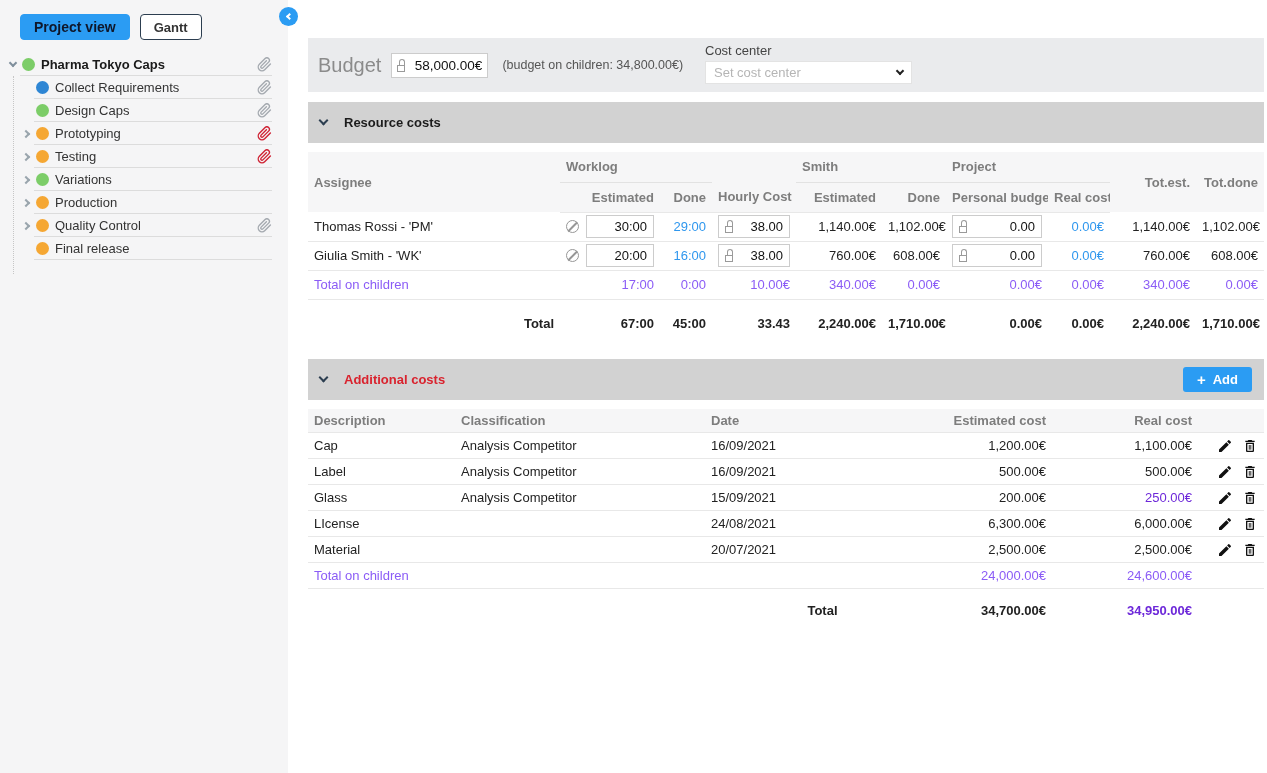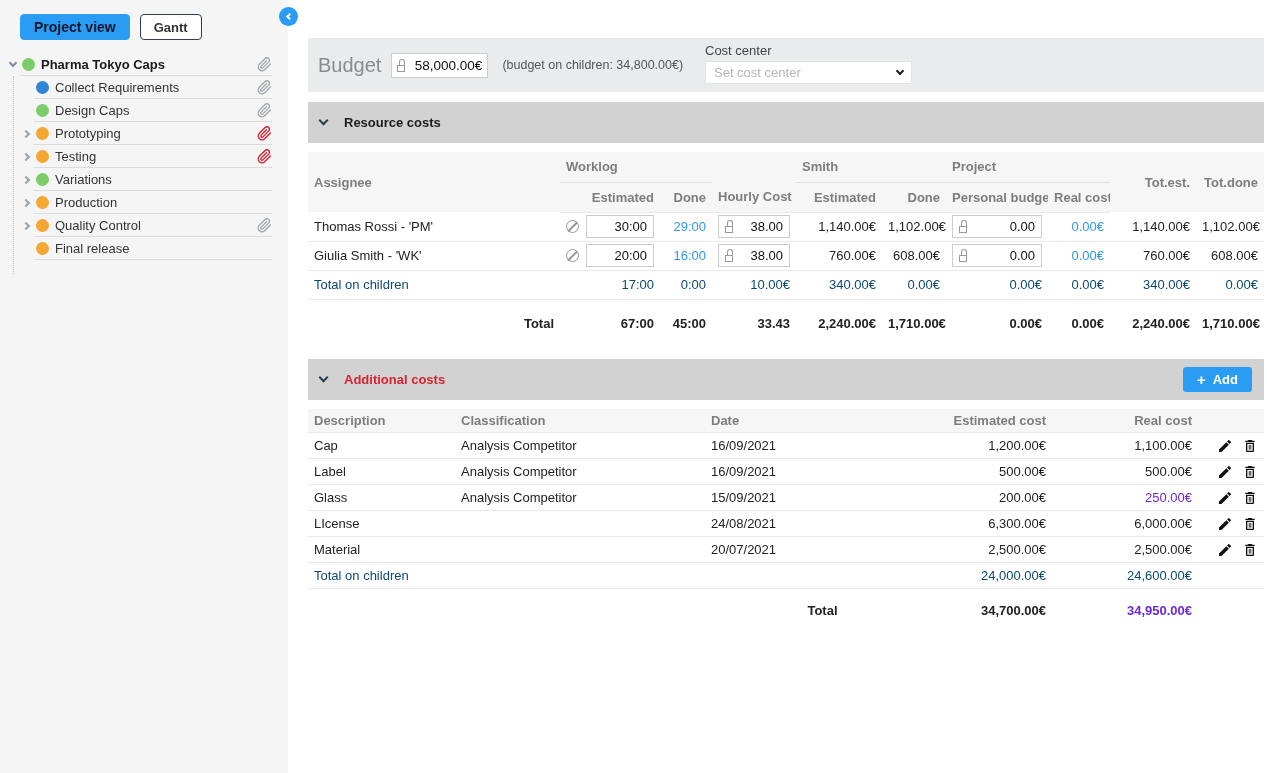--- a/index.html
+++ b/index.html
@@ -68,21 +68,21 @@
   thead th.mid { vertical-align:middle; }
   thead tr.subhead th { border-bottom:1px solid #e8e8e8; }
   tbody td { height:29px; border-bottom:1px solid #e8e8e8; text-align:right; color:#222; }
   tbody td.left { text-align:left; }
   .cellflex { display:flex; align-items:center; justify-content:flex-end; gap:7px; }
   .num-input { background:#fff; border:1px solid #ccc; height:23px; display:inline-flex; align-items:center;
     justify-content:flex-end; padding:0 6px; color:#111; }
   .num-input.w72 { width:72px; } .num-input.w76 { width:76px; justify-content:space-between; }
   .num-input.w92 { width:92px; justify-content:space-between; }
   .blue-link { color:#2f97ee; cursor:pointer; text-decoration:none; }
-  tr.muted td { color:#0c4a6e;margin-left:41px; }
+  tr.muted td { color:#8b5cf6;margin-left:41px; }
   tr.total-row td { border-bottom:none; font-weight:bold; padding-top:16px; }
   .mini-lock { width:9px; height:13px; position:relative; display:inline-block; flex-shrink:0; }
   .mini-lock::before { content:''; position:absolute; top:0; left:2px; width:4px; height:5px;
     border:1.5px solid #9a9a9a; border-bottom:none; border-radius:4px 4px 0 0; }
   .mini-lock::after { content:''; position:absolute; bottom:0; left:0; width:6px; height:5px; border:1.5px solid #9a9a9a; }
   .no-icon { width:13px; height:13px; border:1.5px solid #979797; border-radius:50%; position:relative;
     display:inline-block; flex-shrink:0; cursor:pointer; }
   .no-icon::after { content:''; position:absolute; top:5px; left:-1px; width:13px; height:1.5px;
     background:#979797; transform:rotate(-45deg); }
 

